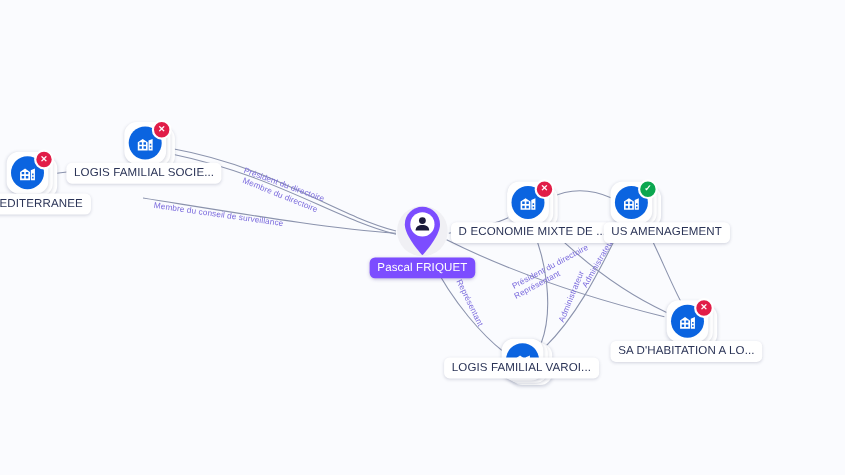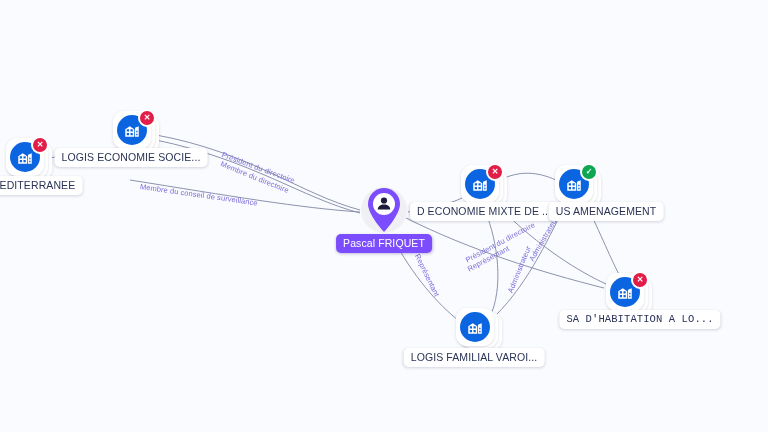--- a/index.html
+++ b/index.html
@@ -137,21 +137,21 @@
       <div class="card c1"></div>
       <div class="disc">
         <svg width="18" height="18" viewBox="0 0 24 24" fill="#ffffff">
           <path d="M3 21V11l6-4 6 4v10H3zm2-2h3v-3H5v3zm5 0h3v-3h-3v3zM5 14h3v-3H5v3zm5 0h3v-3h-3v3z"></path>
           <path d="M16 21V9l5-2v14h-5zm1.6-2h1.8v-2h-1.8v2zm0-4h1.8v-2h-1.8v2z"></path>
         </svg>
       </div>
       <div class="badge red">✕</div>
     </div>
   </div>
-  <div class="node-label" style="left:131px;top:148px;">LOGIS ECONOMIE SOCIE...</div>
+  <div class="node-label" style="left:131px;top:148px;">LOGIS FAMILIAL SOCIE...</div>
 
   <div class="node" style="left:481px;top:185px;">
     <div class="node-stack">
       <div class="card c3"></div>
       <div class="card c2"></div>
       <div class="card c1"></div>
       <div class="disc">
         <svg width="18" height="18" viewBox="0 0 24 24" fill="#ffffff">
           <path d="M3 21V11l6-4 6 4v10H3zm2-2h3v-3H5v3zm5 0h3v-3h-3v3zM5 14h3v-3H5v3zm5 0h3v-3h-3v3z"></path>
           <path d="M16 21V9l5-2v14h-5zm1.6-2h1.8v-2h-1.8v2zm0-4h1.8v-2h-1.8v2z"></path>
@@ -185,36 +185,36 @@
       <div class="card c1"></div>
       <div class="disc">
         <svg width="18" height="18" viewBox="0 0 24 24" fill="#ffffff">
           <path d="M3 21V11l6-4 6 4v10H3zm2-2h3v-3H5v3zm5 0h3v-3h-3v3zM5 14h3v-3H5v3zm5 0h3v-3h-3v3z"></path>
           <path d="M16 21V9l5-2v14h-5zm1.6-2h1.8v-2h-1.8v2zm0-4h1.8v-2h-1.8v2z"></path>
         </svg>
       </div>
       <div class="badge red">✕</div>
     </div>
   </div>
-  <div class="node-label" style="left:640px;top:310px;font-family:Liberation Mono, monospace;">SA D'HABITATION A LO...</div>
+  <div class="node-label" style="left:624px;top:310px;">SA D'HABITATION A LO...</div>
 
   <div class="node" style="left:476px;top:328px;">
     <div class="node-stack">
       <div class="card c3"></div>
       <div class="card c2"></div>
       <div class="card c1"></div>
       <div class="disc">
         <svg width="18" height="18" viewBox="0 0 24 24" fill="#ffffff">
           <path d="M3 21V11l6-4 6 4v10H3zm2-2h3v-3H5v3zm5 0h3v-3h-3v3zM5 14h3v-3H5v3zm5 0h3v-3h-3v3z"></path>
           <path d="M16 21V9l5-2v14h-5zm1.6-2h1.8v-2h-1.8v2zm0-4h1.8v-2h-1.8v2z"></path>
         </svg>
       </div>
     </div>
   </div>
-  <div class="node-label" style="left:474px;top:348px;">LOGIS FAMILIAL VAROI...</div>
+  <div class="node-label" style="left:474px;top:325px;">LOGIS FAMILIAL VAROI...</div>
 
   <div class="person" style="left:384px;top:210px;">
     <div class="person-halo"></div>
     <div class="pin">
       <svg width="40" height="48" viewBox="0 0 40 48">
         <path d="M20 2C11.2 2 4 9.2 4 18c0 11 16 28 16 28s16-17 16-28C36 9.2 28.8 2 20 2z" fill="#7c4dff"></path>
         <circle cx="20" cy="18" r="11" fill="#ffffff"></circle>
         <g fill="#1b1b3a">
           <circle cx="20" cy="14.5" r="3.1"></circle>
           <path d="M13.8 23.5c0-3.4 2.8-5 6.2-5s6.2 1.6 6.2 5z"></path>

